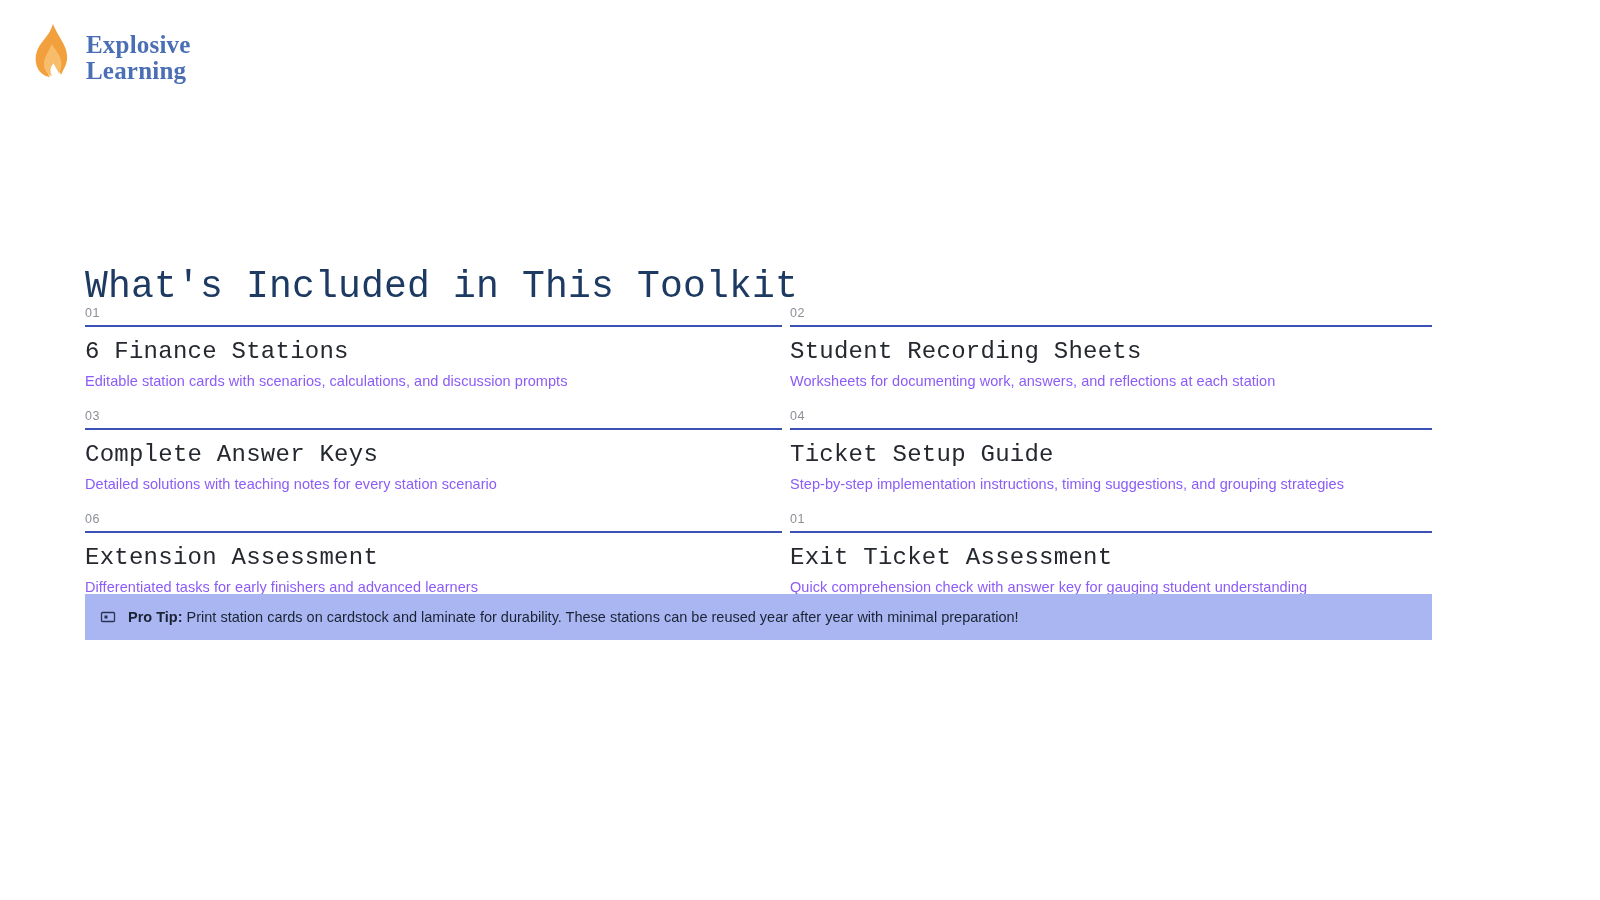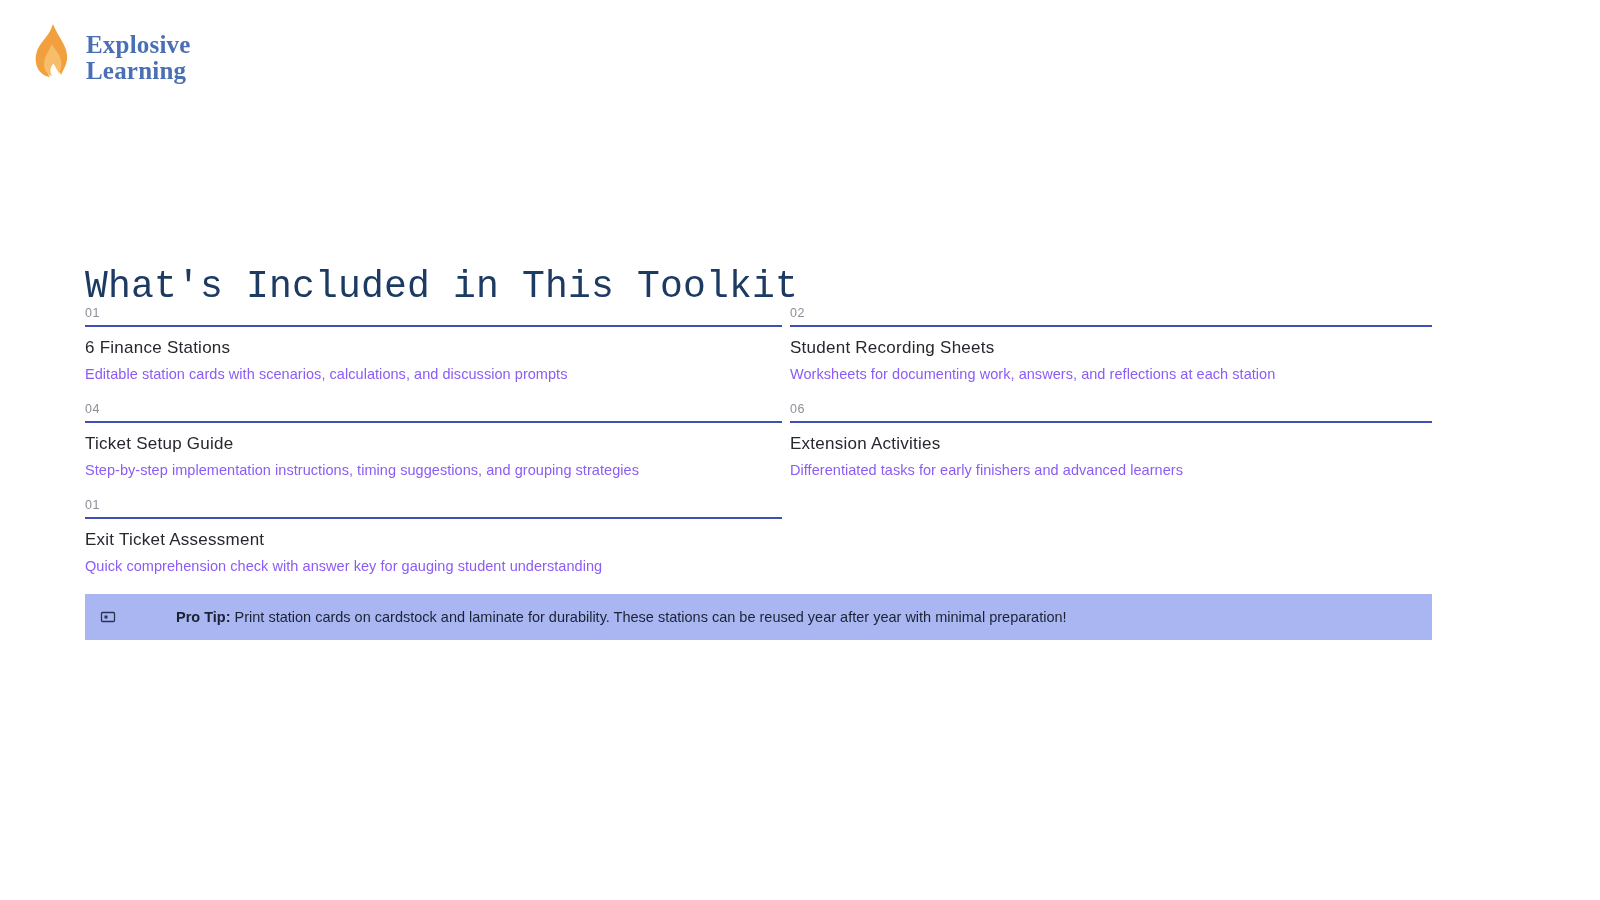--- a/index.html
+++ b/index.html
@@ -77,44 +77,44 @@
     letter-spacing: 0.6px;
     padding-bottom: 5px;
   }
   .item-rule {
     height: 2px;
     background: #3b51b5;
     width: 100%;
     margin-bottom: 11px;
   }
   .item-title {
-    font-size: 17px;
+    font-size: 24px;
     color: #25282e;
     font-weight: 400;
     letter-spacing: 0.25px;
     margin-bottom: 8px;
+    font-family: Liberation Mono, monospace;
   }
   .item-desc {
     font-size: 14.5px;
     color: #8b5cf6;
     letter-spacing: 0.05px;
   }
 
   
   .protip {
     position: absolute;
     left: 85px;
     top: 594px;
     width: 1400px;
     height: 46px;
     background: #a9b6f2;
     display: flex;
     align-items: center;
     padding-left: 14px;
-    gap: 48px;
   }
   .protip-icon {
     width: 18px;
     height: 18px;
     margin-right: 11px;
     flex: 0 0 auto;
     display: block;
   }
   .protip-text {
     font-size: 14.5px;
@@ -151,32 +151,38 @@
       <div class="item-desc">Editable station cards with scenarios, calculations, and discussion prompts</div>
     </div>
 
     <div class="item">
       <div class="item-num">02</div>
       <div class="item-rule"></div>
       <div class="item-title">Student Recording Sheets</div>
       <div class="item-desc">Worksheets for documenting work, answers, and reflections at each station</div>
     </div>
 
+    <div class="item">
+      <div class="item-num">03</div>
+      <div class="item-rule"></div>
+      <div class="item-title">Complete Answer Keys</div>
+      <div class="item-desc">Detailed solutions with teaching notes for every station scenario</div>
+    </div>
 
     <div class="item">
       <div class="item-num">04</div>
       <div class="item-rule"></div>
       <div class="item-title">Ticket Setup Guide</div>
       <div class="item-desc">Step-by-step implementation instructions, timing suggestions, and grouping strategies</div>
     </div>
 
     <div class="item">
       <div class="item-num">06</div>
       <div class="item-rule"></div>
-      <div class="item-title">Extension Activities</div>
+      <div class="item-title">Extension Assessment</div>
       <div class="item-desc">Differentiated tasks for early finishers and advanced learners</div>
     </div>
 
     <div class="item">
       <div class="item-num">01</div>
       <div class="item-rule"></div>
       <div class="item-title">Exit Ticket Assessment</div>
       <div class="item-desc">Quick comprehension check with answer key for gauging student understanding</div>
     </div>
 

